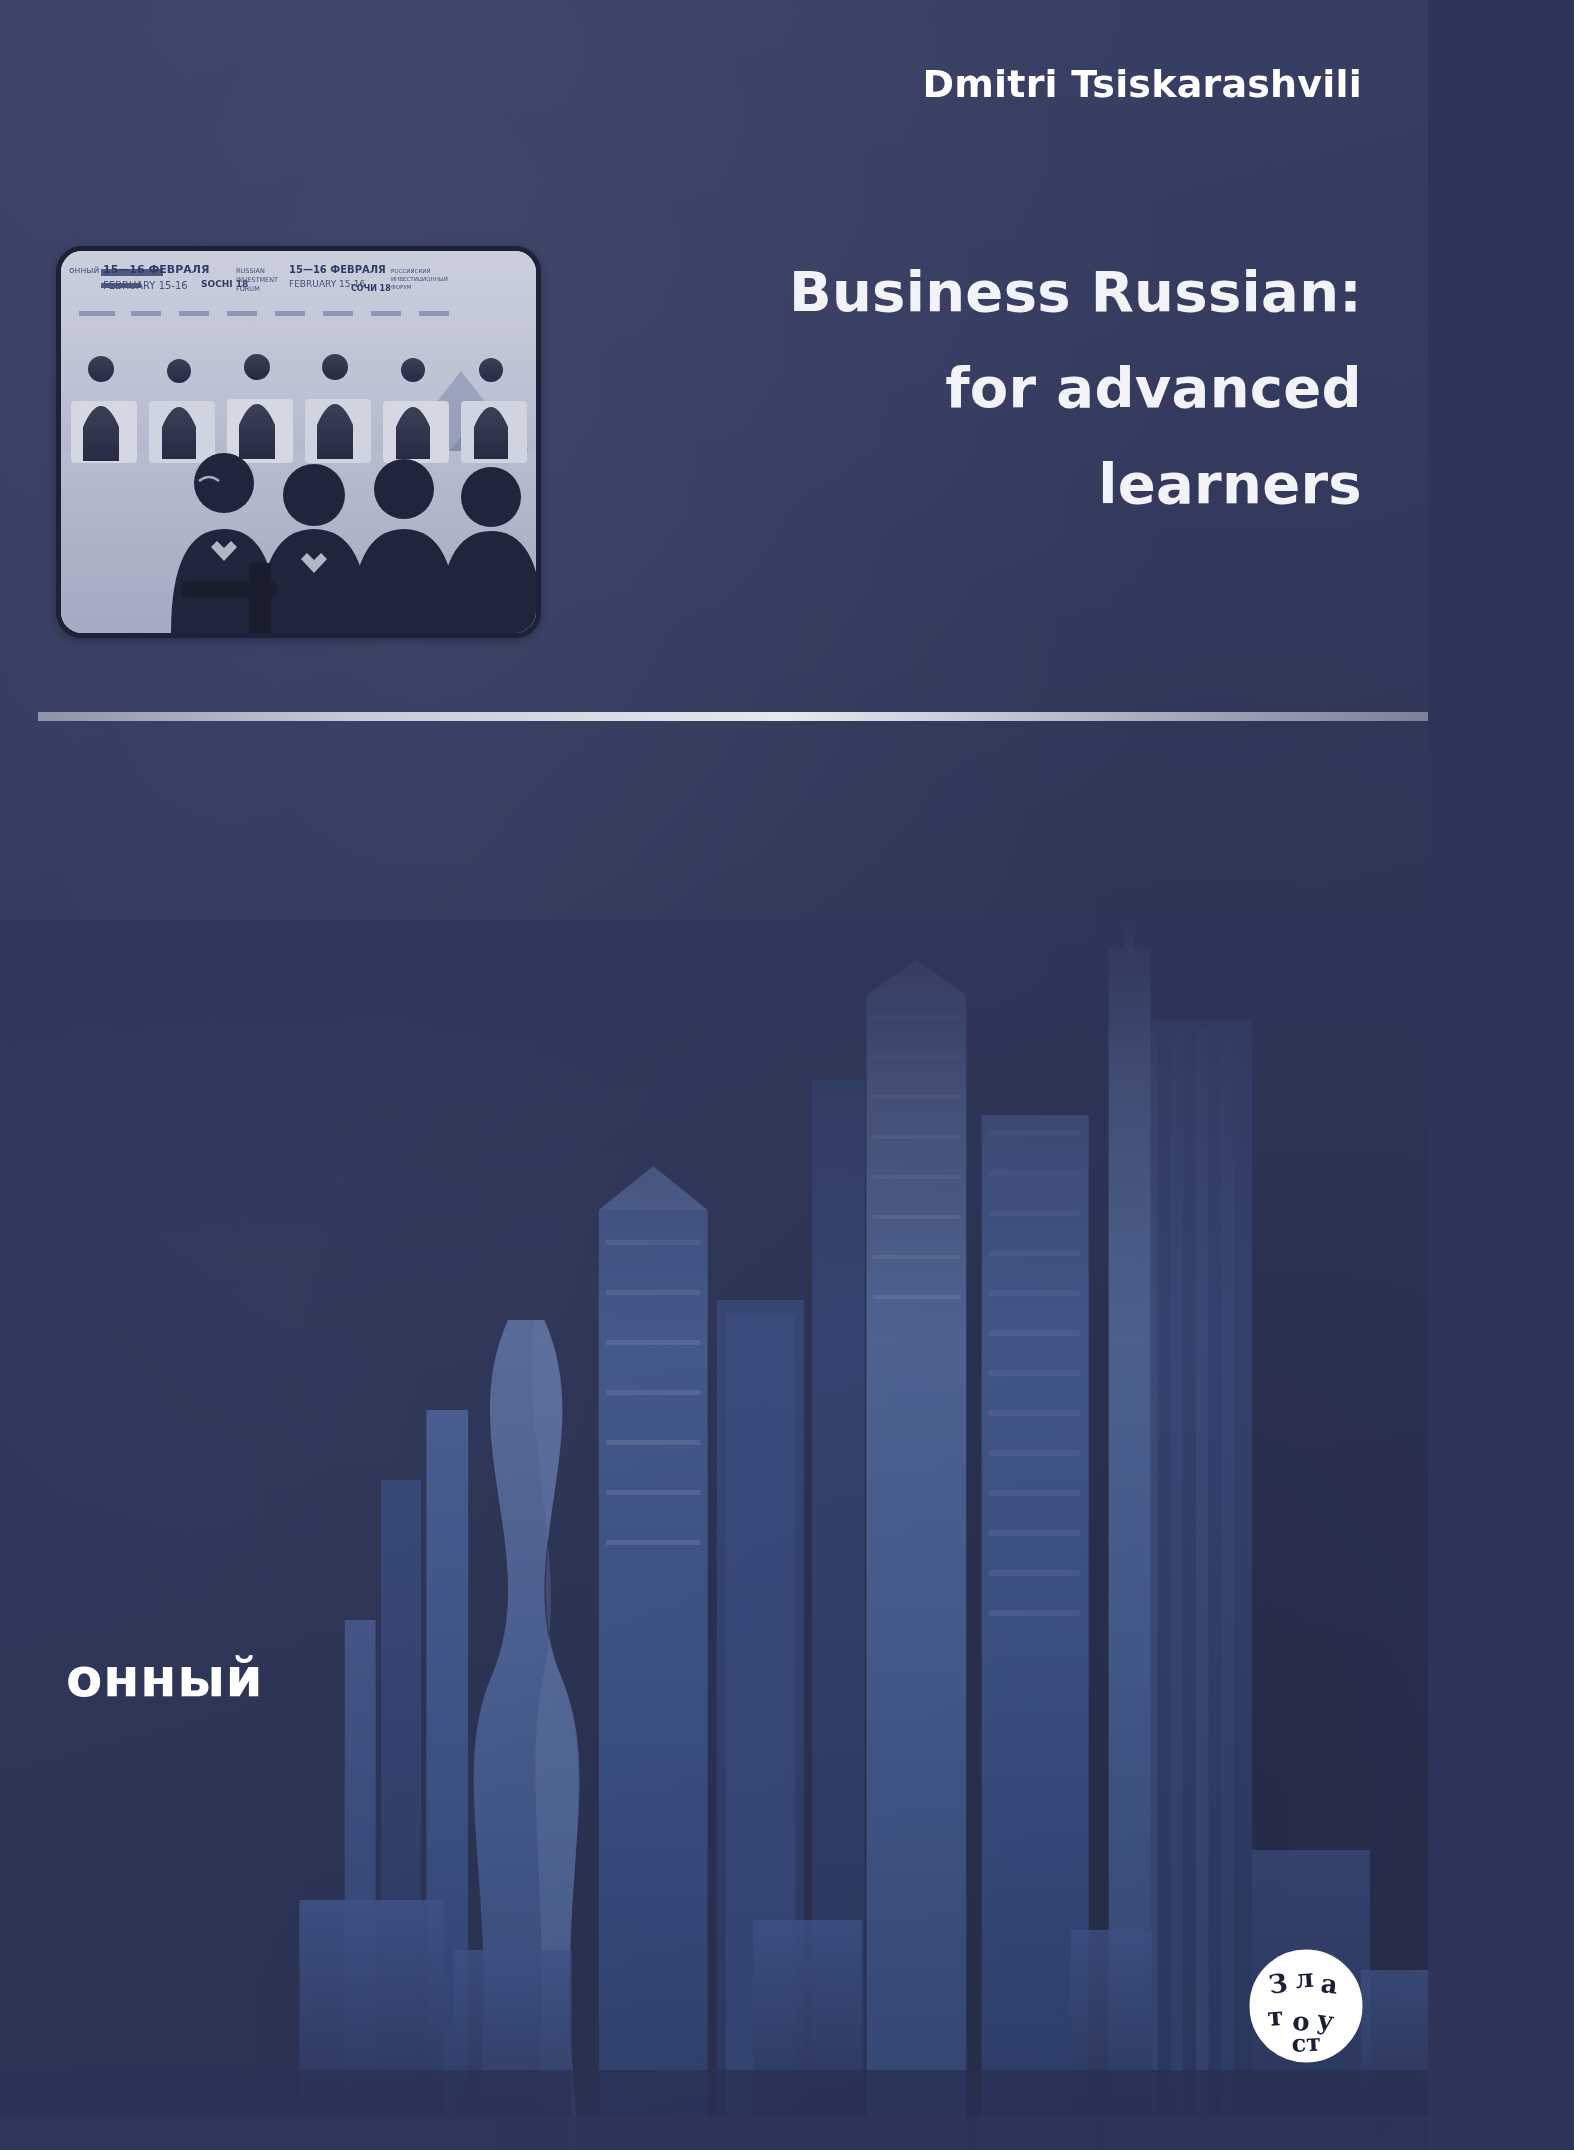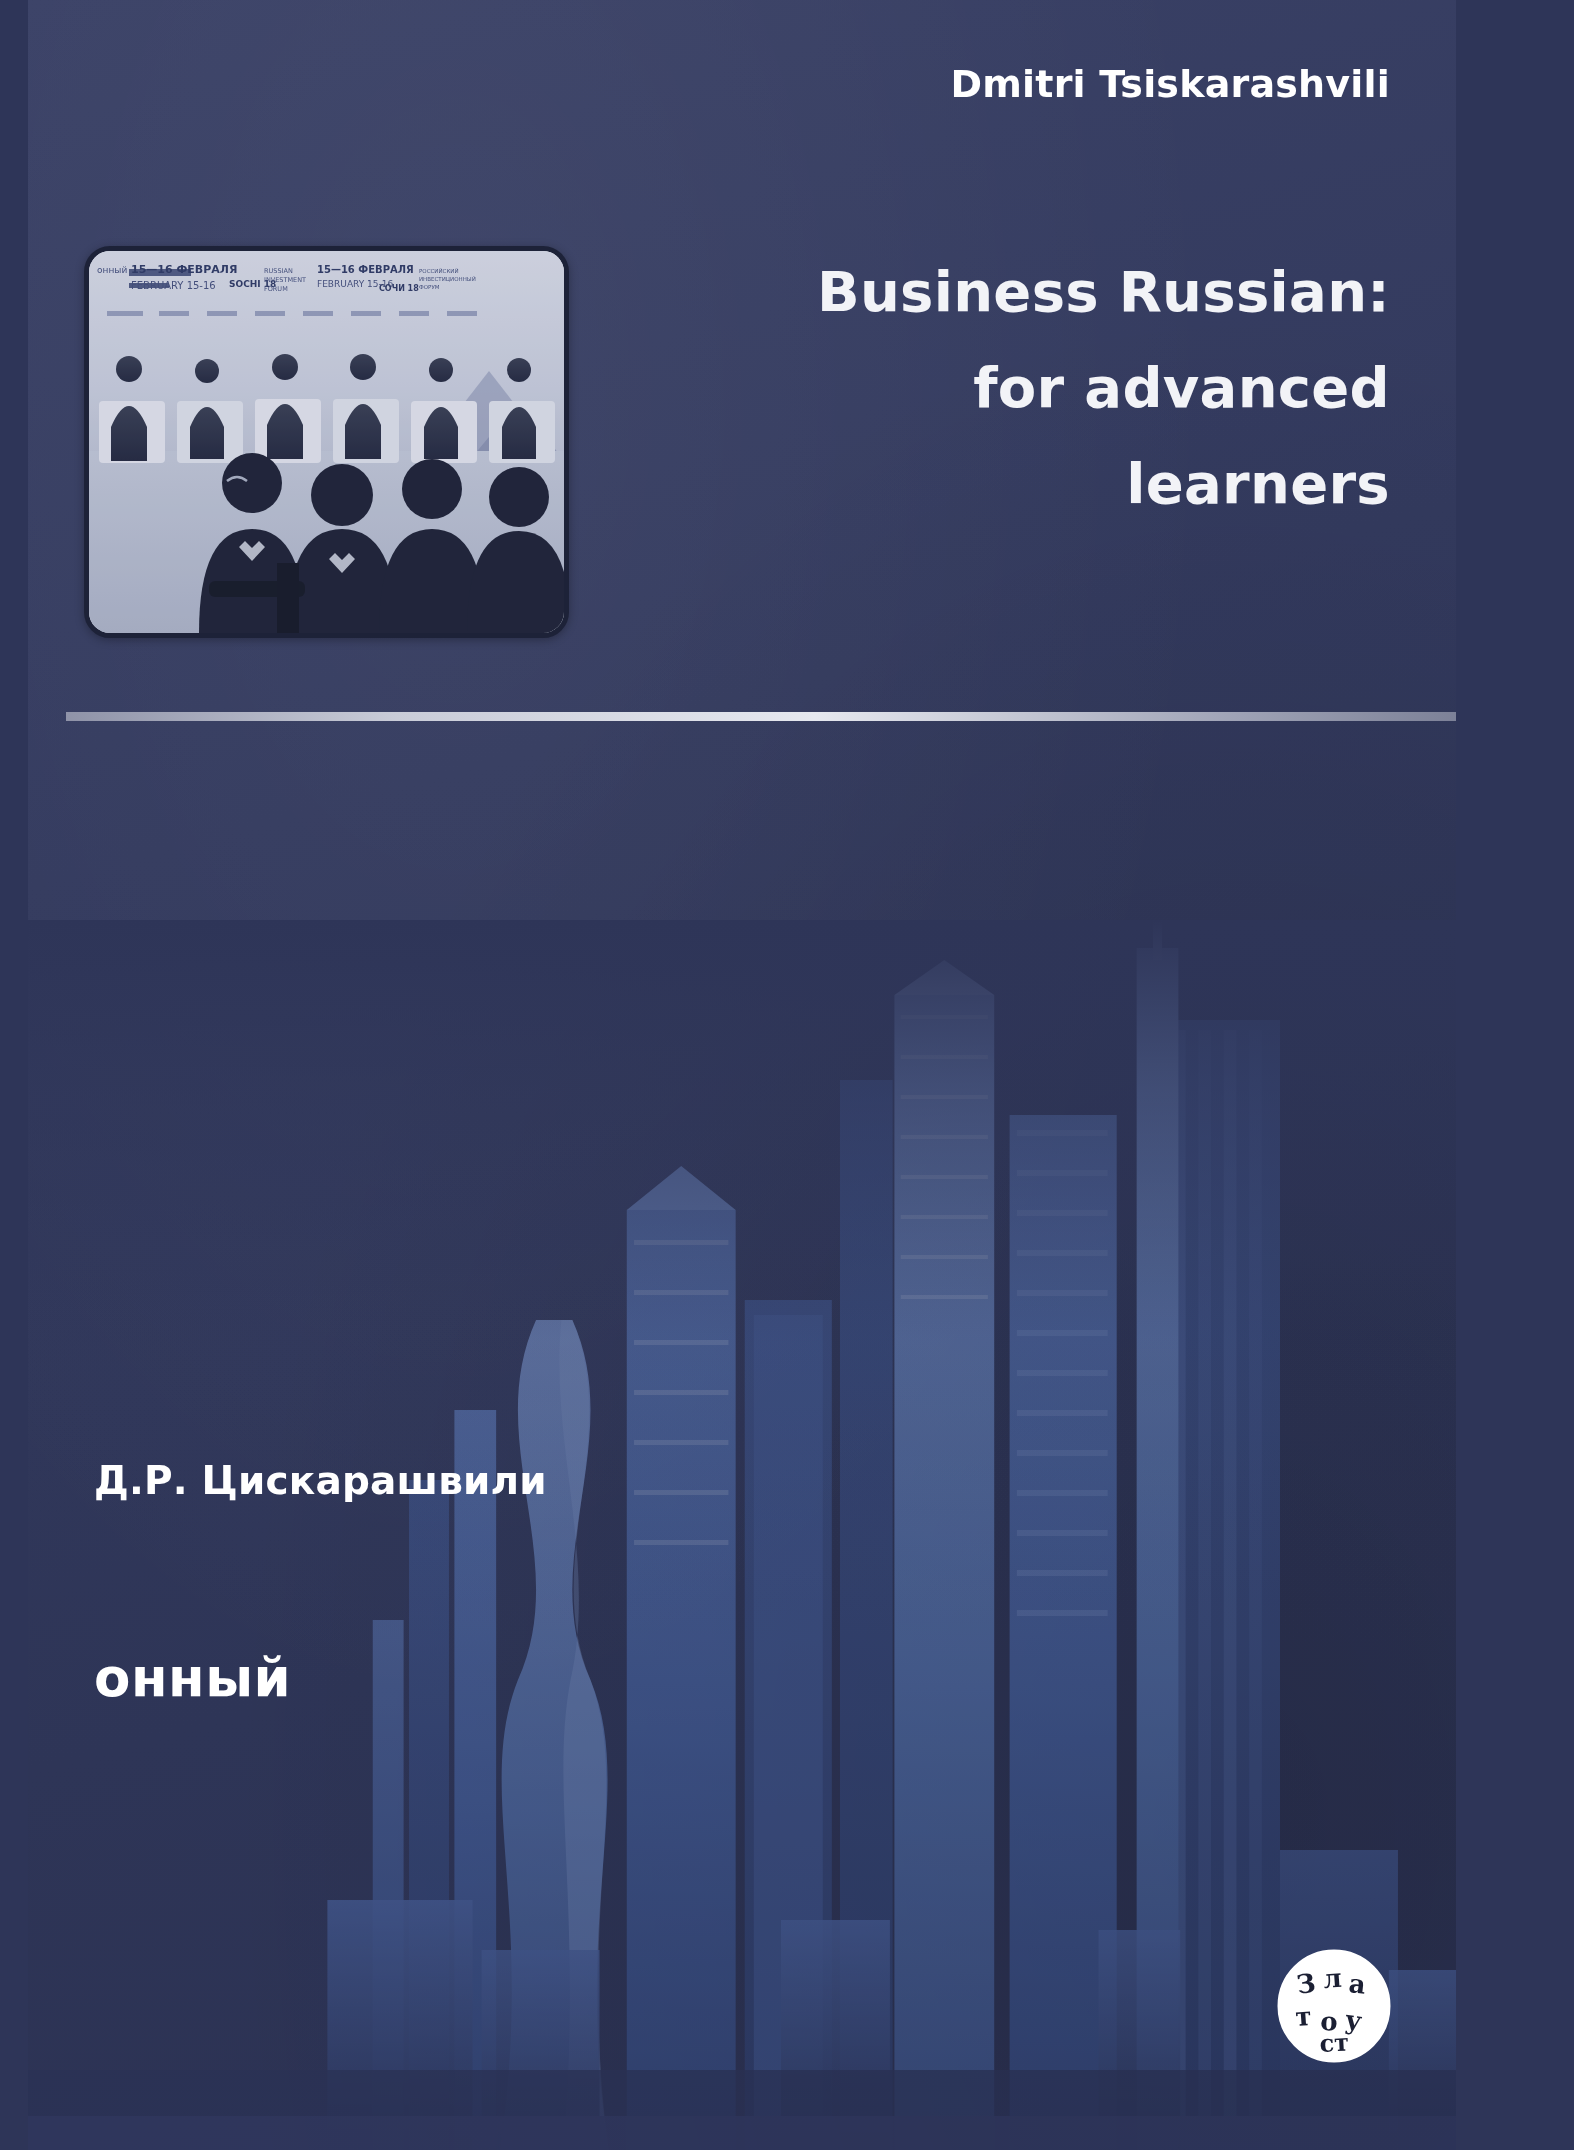--- a/index.html
+++ b/index.html
@@ -13,21 +13,20 @@
     overflow: hidden;
     font-family: "DejaVu Sans", sans-serif;
   }
 
   .cover {
     position: relative;
     width: 1428px;
     height: 2150px;
     background: linear-gradient(165deg, #3a4166 0%, #333a5e 35%, #2e3557 70%, #2b3152 100%);
     overflow: hidden;
-    margin-left: 28px;
   }
 
   
   .grain {
     position: absolute;
     inset: 0;
     background:
       radial-gradient(ellipse at 30% 18%, rgba(255,255,255,0.045), rgba(255,255,255,0) 55%),
       radial-gradient(ellipse at 85% 85%, rgba(0,0,0,0.16), rgba(0,0,0,0) 60%);
     pointer-events: none;
@@ -356,21 +355,20 @@
   </div>
 
   <div class="title-en">
     <span class="ln">Business Russian:</span>
     <span class="ln">for advanced</span>
     <span class="ln">learners</span>
   </div>
 
   <div class="rule"></div>
 
-  <div class="author-ru">Д.Р. Цискарашвили</div>
 
   <div class="title-ru">
     <span class="ln">онный</span>
   </div>
 
   <div class="logo">
     <svg viewBox="0 0 116 116" xmlns="http://www.w3.org/2000/svg">
       <circle cx="58" cy="58" r="55" fill="#ffffff"></circle>
       <g fill="#1b1f33" font-family="DejaVu Serif, serif" font-weight="bold">
         <text x="22" y="46" font-size="26" transform="rotate(-8 22 46)">З</text>

